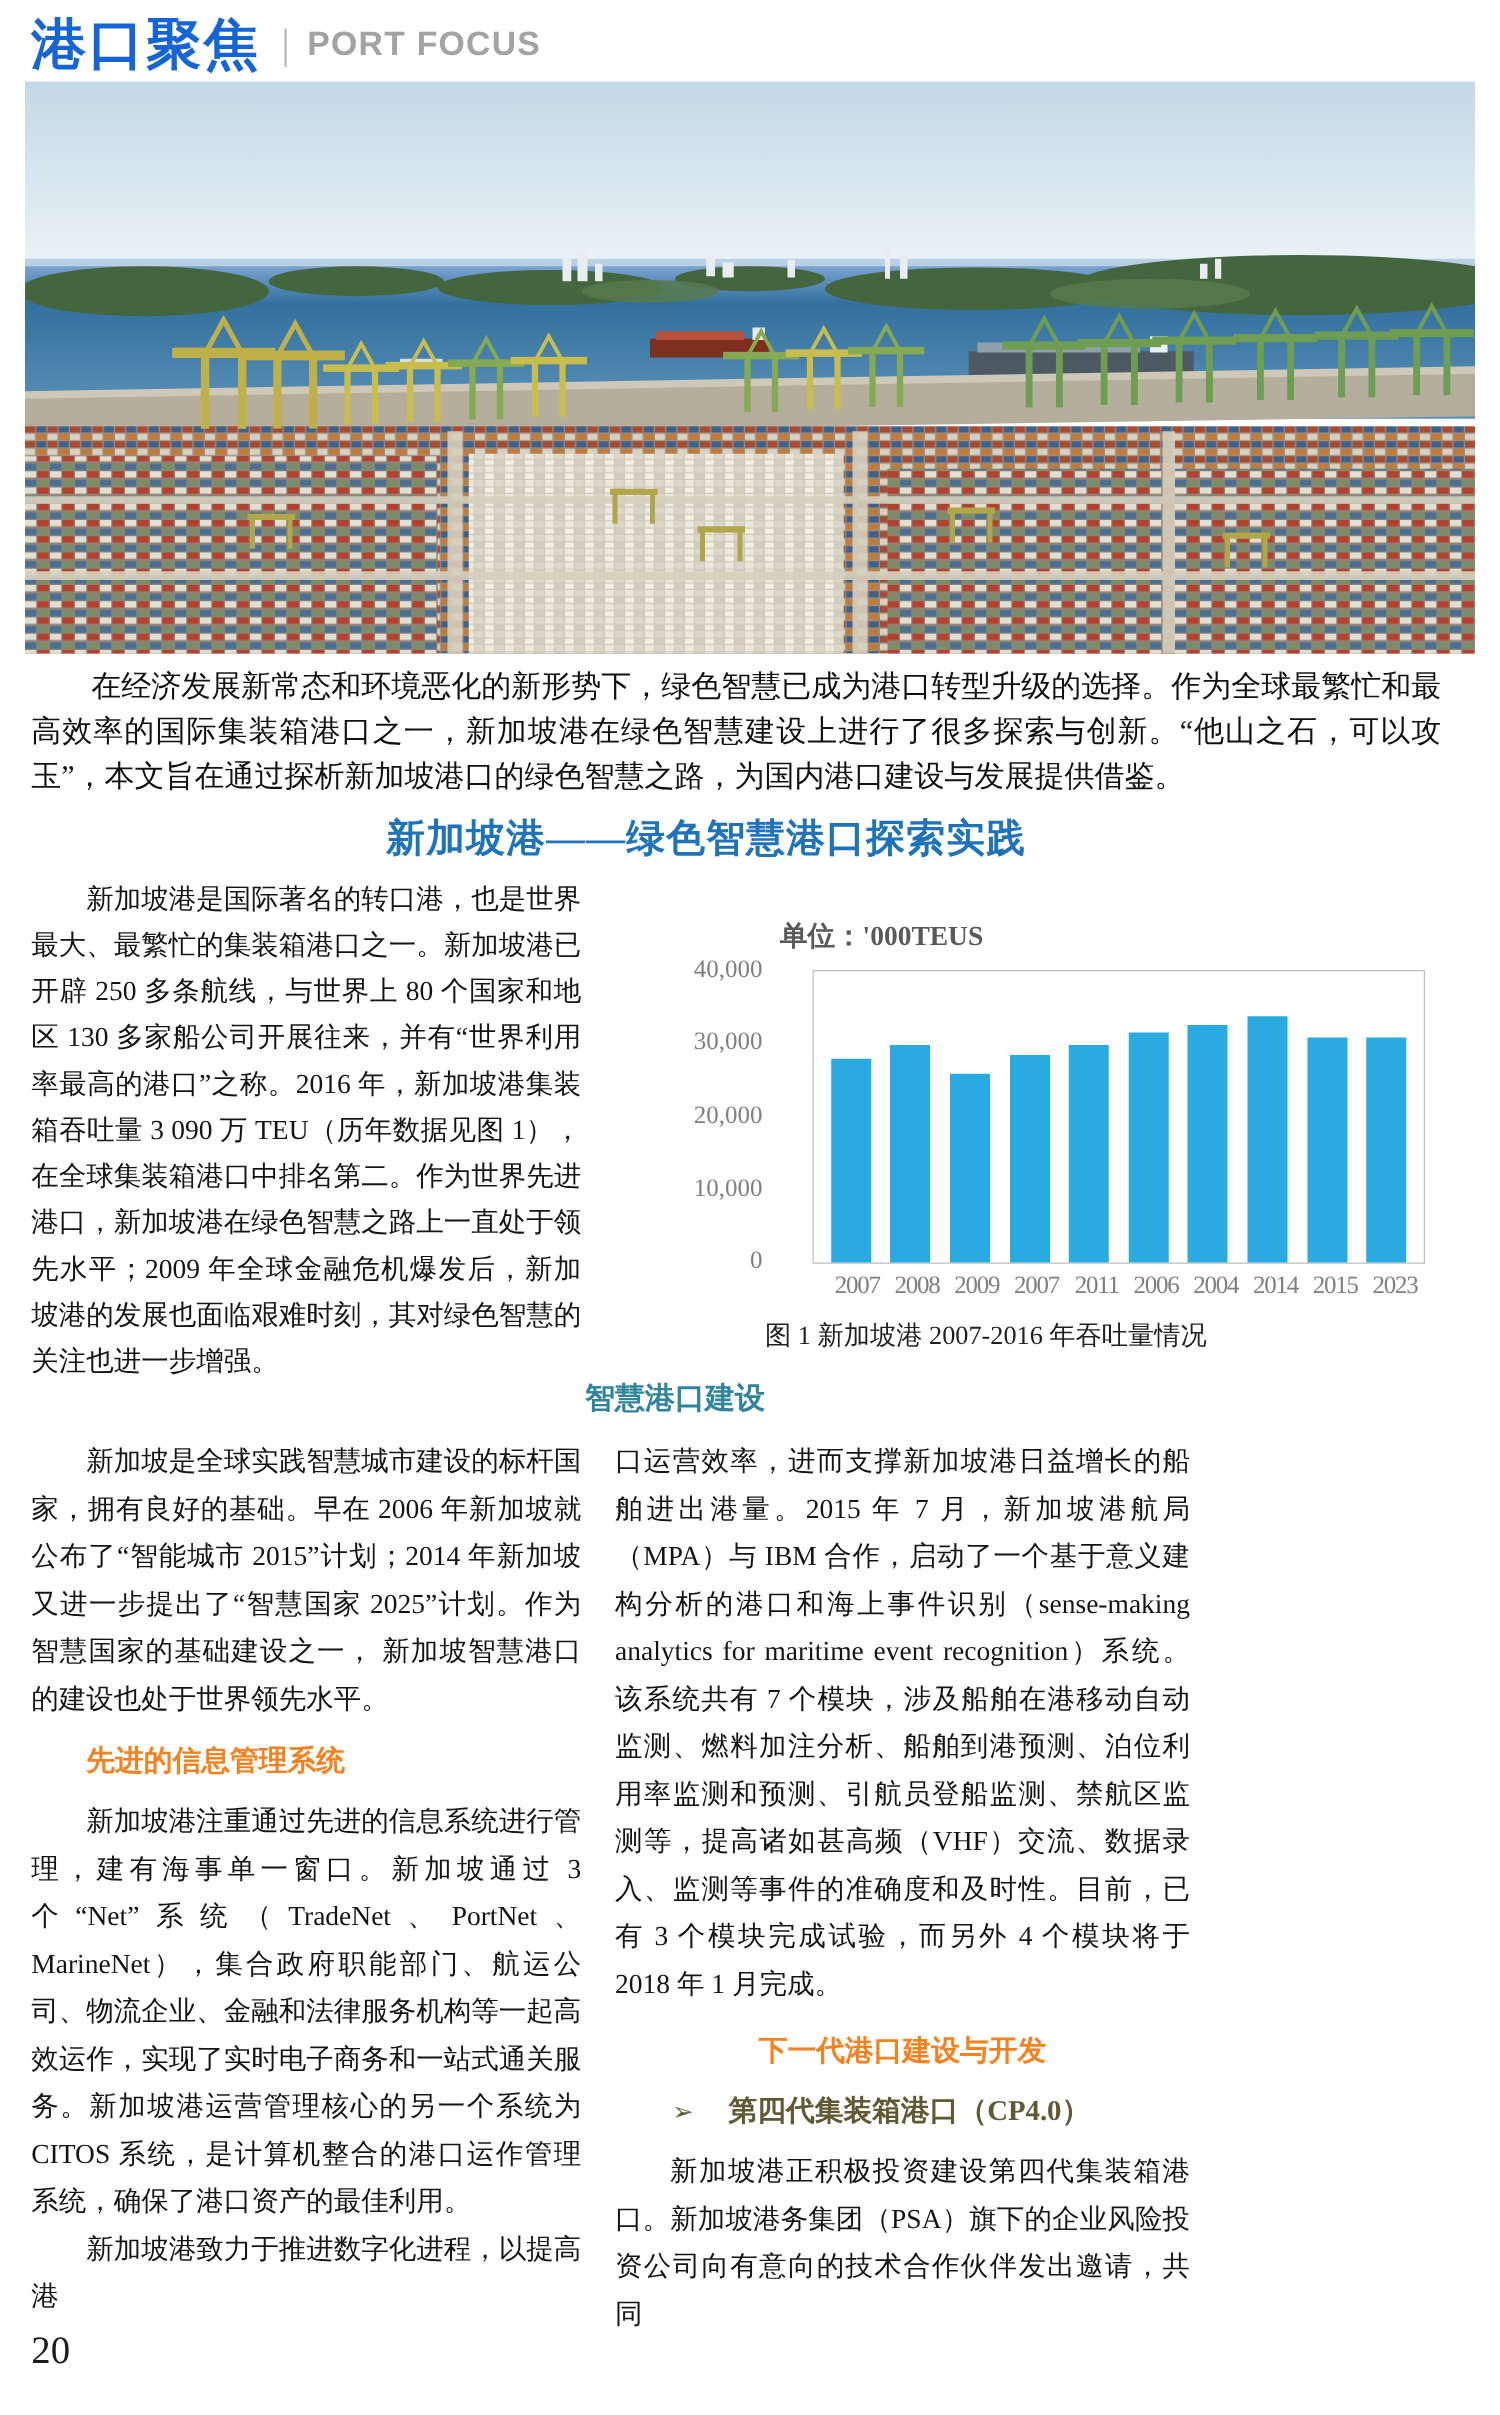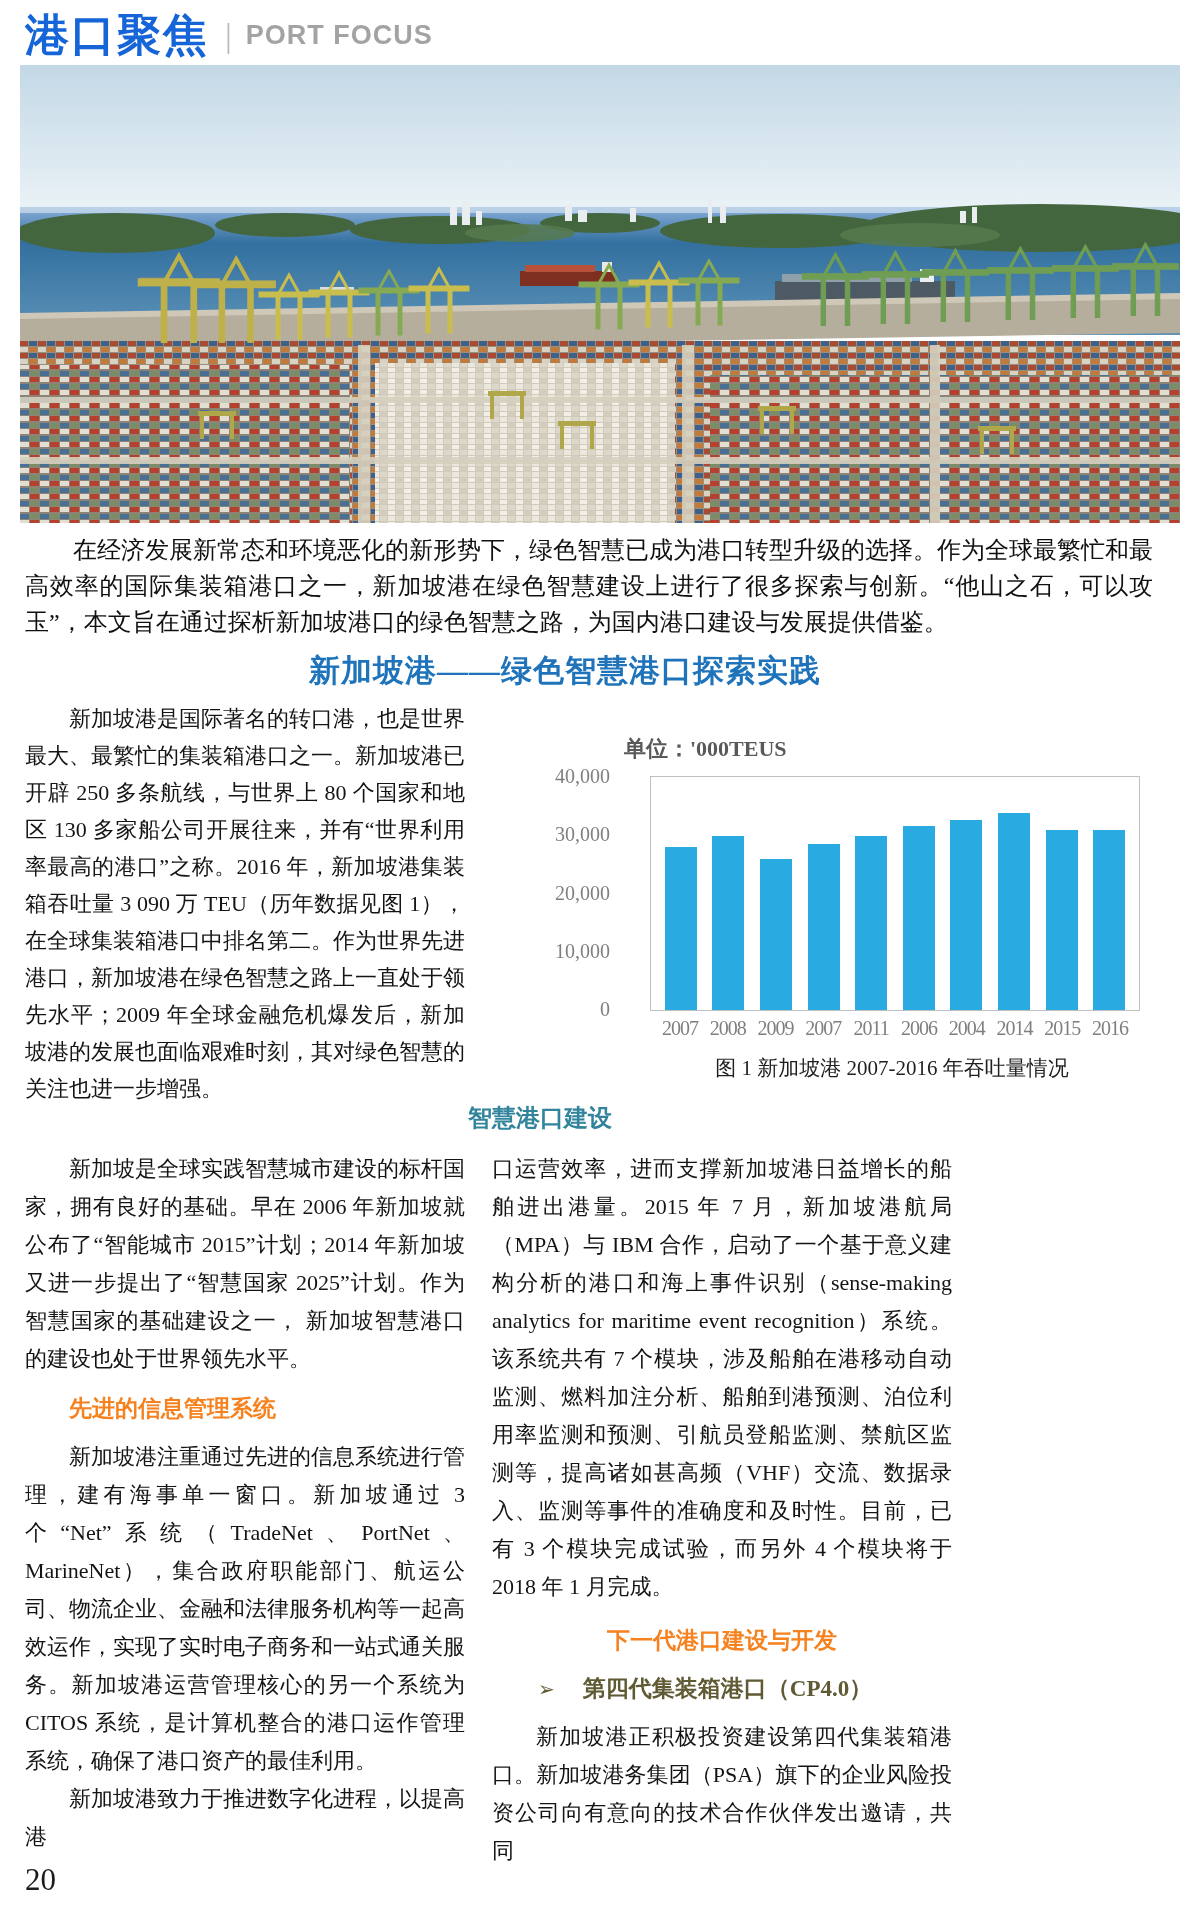--- a/index.html
+++ b/index.html
@@ -43,22 +43,22 @@
   .chart-body{display:flex;}
   .chart-yaxis{position:relative;width:158px;height:235px;flex:0 0 158px;}
   .chart-yaxis span{position:absolute;right:40px;transform:translateY(-50%);
     font-size:20px;color:#7f7f7f;}
   .chart-plot{width:490px;height:235px;border:1px solid #bfbfbf;box-sizing:border-box;
     display:flex;align-items:flex-end;justify-content:space-around;padding:0 6px;background:#fff;}
   .bar-slot{display:flex;align-items:flex-end;justify-content:center;width:49px;height:100%;}
   .bar{width:32px;background:#29ABE2;}
   .chart-xlabels{display:flex;justify-content:space-around;margin-left:158px;width:490px;
     box-sizing:border-box;padding:0 6px;margin-top:6px;}
-  .chart-xlabels span{font-size:20px;color:#7f7f7f;width:49px;text-align:center;letter-spacing:-1px;}
-  .chart-caption{margin-left:120px;width:560px;text-align:center;font-size:21px;color:#1f1f1f;
+  .chart-xlabels span{font-size:20px;color:#7f7f7f;width:49px;text-align:right;letter-spacing:-1px;}
+  .chart-caption{margin-left:120px;width:560px;text-align:left;font-size:21px;color:#1f1f1f;
     margin-top:14px;white-space:nowrap;}
   
   .pagenum{position:absolute;left:25px;top:1862px;font-size:31px;color:#1c1c1c;}
 </style>
 </head>
 <body>
 
 <div class="header">
   <span class="zh">港口聚焦</span>
   <span class="divider">|</span>
@@ -250,21 +250,21 @@
   <div class="chart-xlabels" id="xlabels">
       <span>2007</span>
       <span>2008</span>
       <span>2009</span>
       <span>2007</span>
       <span>2011</span>
       <span>2006</span>
       <span>2004</span>
       <span>2014</span>
       <span>2015</span>
-      <span>2016</span>
+      <span>2023</span>
     </div>
   <div class="chart-caption">图 1  新加坡港 2007-2016 年吞吐量情况</div>
 </div>
 
 <div class="h-teal">智慧港口建设</div>
 
 <div id="leftcol2" class="body-text">
   <p>新加坡是全球实践智慧城市建设的标杆国家，拥有良好的基础。早在 2006 年新加坡就公布了“智能城市 2015”计划；2014 年新加坡又进一步提出了“智慧国家 2025”计划。作为智慧国家的基础建设之一， 新加坡智慧港口的建设也处于世界领先水平。</p>
   <div class="h-orange">先进的信息管理系统</div>
   <p>新加坡港注重通过先进的信息系统进行管理，建有海事单一窗口。新加坡通过 3 个“Net”系统（TradeNet、PortNet、MarineNet），集合政府职能部门、航运公司、物流企业、金融和法律服务机构等一起高效运作，实现了实时电子商务和一站式通关服务。新加坡港运营管理核心的另一个系统为 CITOS 系统，是计算机整合的港口运作管理系统，确保了港口资产的最佳利用。</p>

